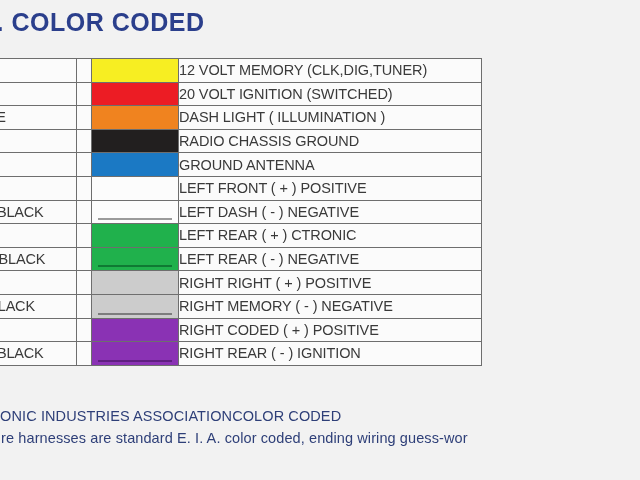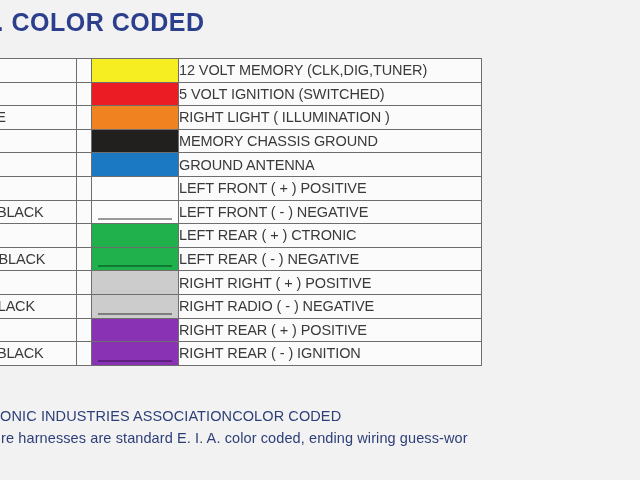--- a/index.html
+++ b/index.html
@@ -115,37 +115,37 @@
           <div class="swatch" style="background: rgb(247, 238, 34);"></div>
         </td>
         <td class="col-desc">12 VOLT MEMORY (CLK,DIG,TUNER)</td>
       </tr>
       <tr>
         <td class="col-name"></td>
         <td class="col-gap"></td>
         <td class="col-swatch">
           <div class="swatch" style="background: rgb(236, 28, 36);"></div>
         </td>
-        <td class="col-desc">5 VOLT IGNITION (SWITCHED)</td>
+        <td class="col-desc">20 VOLT IGNITION (SWITCHED)</td>
       </tr>
       <tr>
         <td class="col-name">NGE</td>
         <td class="col-gap"></td>
         <td class="col-swatch">
           <div class="swatch" style="background: rgb(240, 131, 31);"></div>
         </td>
-        <td class="col-desc">RIGHT LIGHT ( ILLUMINATION )</td>
+        <td class="col-desc">DASH LIGHT ( ILLUMINATION )</td>
       </tr>
       <tr>
         <td class="col-name">CK</td>
         <td class="col-gap"></td>
         <td class="col-swatch">
           <div class="swatch" style="background: rgb(34, 31, 31);"></div>
         </td>
-        <td class="col-desc">MEMORY CHASSIS GROUND</td>
+        <td class="col-desc">RADIO CHASSIS GROUND</td>
       </tr>
       <tr>
         <td class="col-name">E</td>
         <td class="col-gap"></td>
         <td class="col-swatch">
           <div class="swatch" style="background: rgb(27, 121, 196);"></div>
         </td>
         <td class="col-desc">GROUND ANTENNA</td>
       </tr>
       <tr>
@@ -157,21 +157,21 @@
         <td class="col-desc">LEFT FRONT ( + ) POSITIVE</td>
       </tr>
       <tr>
         <td class="col-name">TE/BLACK</td>
         <td class="col-gap"></td>
         <td class="col-swatch">
           <div class="swatch" style="background: rgb(252, 252, 252);">
             <div class="stripe" style="background: rgb(154, 154, 154);"></div>
           </div>
         </td>
-        <td class="col-desc">LEFT FRONT ( -  ) NEGATIVE</td>
+        <td class="col-desc">LEFT DASH ( -  ) NEGATIVE</td>
       </tr>
       <tr>
         <td class="col-name">EN</td>
         <td class="col-gap"></td>
         <td class="col-swatch">
           <div class="swatch" style="background: rgb(32, 177, 76);"></div>
         </td>
         <td class="col-desc">LEFT REAR ( + ) CTRONIC</td>
       </tr>
       <tr>
@@ -193,29 +193,29 @@
         <td class="col-desc">RIGHT RIGHT ( + ) POSITIVE</td>
       </tr>
       <tr>
         <td class="col-name">Y/BLACK</td>
         <td class="col-gap"></td>
         <td class="col-swatch">
           <div class="swatch" style="background: rgb(204, 204, 204);">
             <div class="stripe" style="background: rgb(125, 125, 125);"></div>
           </div>
         </td>
-        <td class="col-desc">RIGHT RADIO ( -  ) NEGATIVE</td>
+        <td class="col-desc">RIGHT MEMORY ( -  ) NEGATIVE</td>
       </tr>
       <tr>
         <td class="col-name">ET</td>
         <td class="col-gap"></td>
         <td class="col-swatch">
           <div class="swatch" style="background: rgb(138, 50, 180);"></div>
         </td>
-        <td class="col-desc">RIGHT REAR ( + ) POSITIVE</td>
+        <td class="col-desc">RIGHT CODED ( + ) POSITIVE</td>
       </tr>
       <tr>
         <td class="col-name">ET/BLACK</td>
         <td class="col-gap"></td>
         <td class="col-swatch">
           <div class="swatch" style="background: rgb(138, 50, 180);">
             <div class="stripe" style="background: rgb(95, 31, 128);"></div>
           </div>
         </td>
         <td class="col-desc">RIGHT REAR ( -  ) IGNITION</td>

